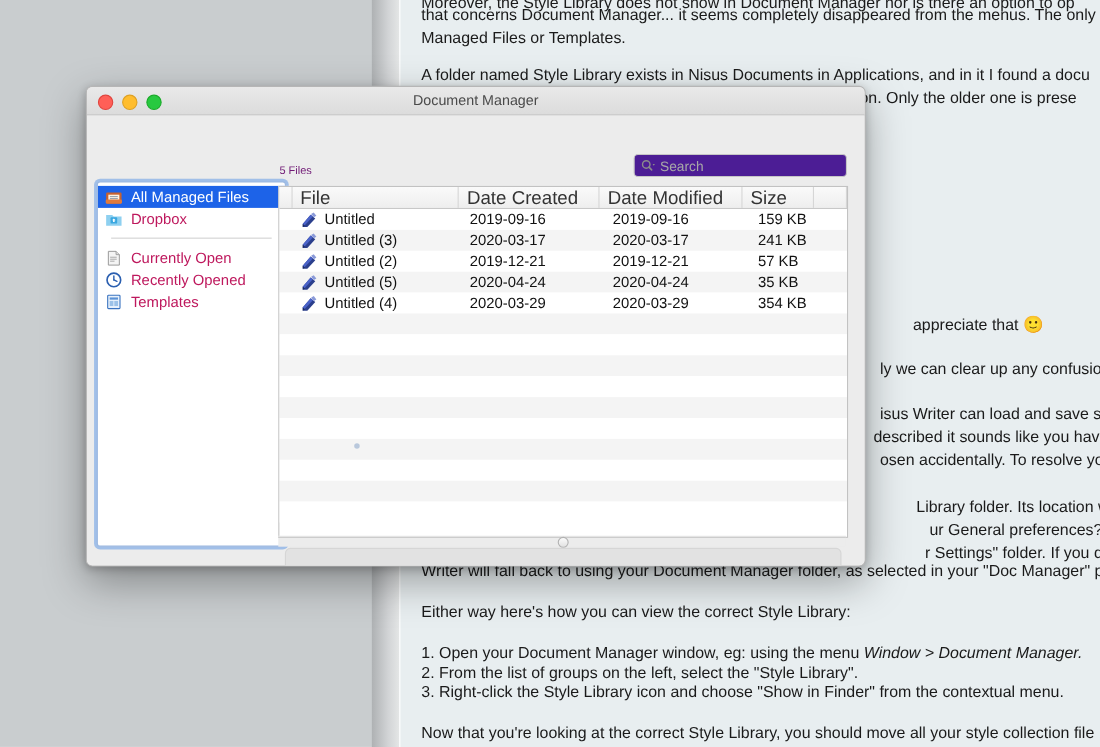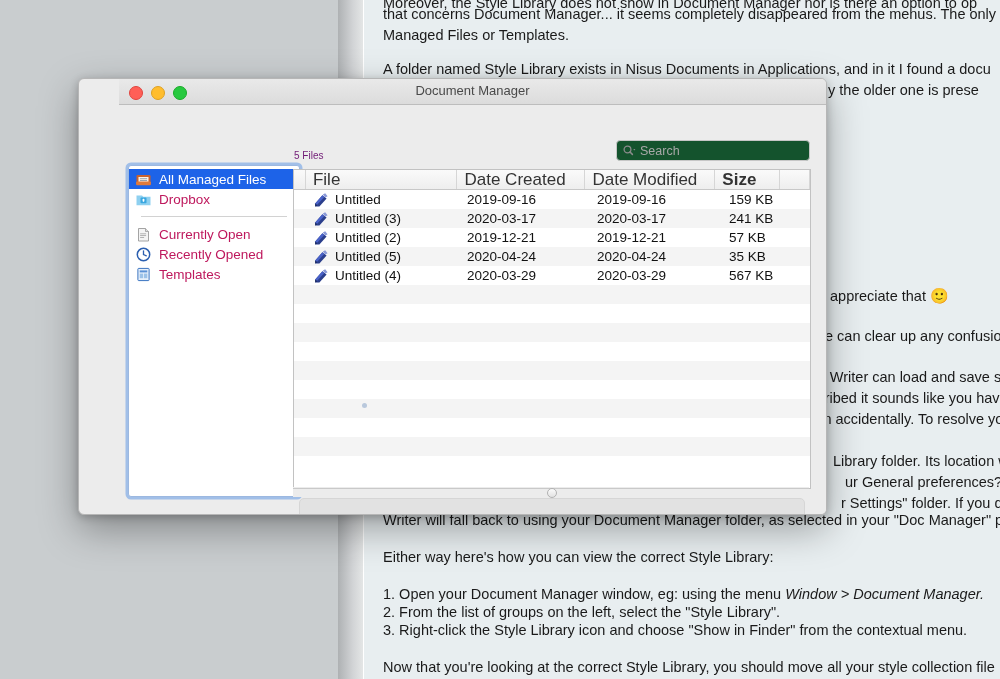--- a/index.html
+++ b/index.html
@@ -49,21 +49,20 @@
   
   #dm-window {
     position: absolute;
     left: 78px; top: 78px;
     width: 707px; height: 435px;
     background: #ececec;
     border-radius: 6px;
     box-shadow: 0 14px 38px rgba(0,0,0,0.34), 0 2px 8px rgba(0,0,0,0.22);
     overflow: hidden;
     border: 1px solid #b6b6b6;
-    padding-left: 40px;
   }
   #dm-titlebar {
     position: relative;
     height: 25px;
     background: linear-gradient(to bottom, #e9e9e9, #dcdcdc);
     border-bottom: 1px solid #bdbdbd;
   }
   #dm-title {
     position: absolute; left: 0; right: 0; top: 4px;
     text-align: center;
@@ -75,21 +74,21 @@
   .light.red { background: #ff5f57; border: 0.5px solid #e0443e; }
   .light.yellow { background: #ffbd2e; border: 0.5px solid #dea123; }
   .light.green { background: #28c940; border: 0.5px solid #1aab29; }
 
   #dm-body { position: relative; height: 409px; background: #ececec; }
 
   
   #search-field {
     position: absolute; left: 497px; top: 35px;
     width: 194px; height: 21px;
-    background: #14532d;
+    background: #4c1d95;
     border: 1px solid #c6c6c6;
     border-radius: 4px;
     display: flex; align-items: center;
     padding: 0 6px;
     box-sizing: border-box;
   }
   #search-icon { margin-right: 4px; display: flex; align-items: center; }
   #search-placeholder { font-size: 12.5px; color: #a8a8a8; }
 
   
@@ -140,21 +139,21 @@
     display: flex; align-items: center;
     padding-left: 7px;
     box-sizing: border-box;
     border-right: 1px solid #d6d6d6;
     height: 100%;
   }
   .th.c0 { width: 12px; padding-left: 0; border-right: none; }
   .th.c1 { width: 154px; }
   .th.c2 { width: 130px; }
   .th.c3 { width: 132px; }
-  .th.c4 { width: 66px; font-weight: bold; }
+  .th.c4 { width: 66px; }
   .th.c5 { width: 30px; border-right: none; }
 
   .trow { display: flex; height: 19px; align-items: center; font-size: 13.5px; color: #111; }
   .trow.odd { background: #f4f4f4; }
   .trow.even { background: #ffffff; }
   .cell { box-sizing: border-box; padding-left: 7px; overflow: hidden; white-space: nowrap; }
   .cell.c0 { width: 12px; padding-left: 0; }
   .cell.c1 { width: 154px; display: flex; align-items: center; padding-left: 0; }
   .cell.c2 { width: 130px; }
   .cell.c3 { width: 132px; }
@@ -379,21 +378,21 @@
                 <span class="file-icon"><svg viewBox="0 0 16 16" width="16" height="16">
                     <path d="M2.2 11.6 L9.4 3.2 L13.6 6.6 L6.4 14.4 L2.2 14.4 Z" fill="#2b3f8c"></path>
                     <path d="M2.2 11.6 L9.4 3.2 L11.4 4.9 L3.9 13 Z" fill="#4a62c8"></path>
                     <path d="M9.8 2.6 L12.2 1.2 L14.6 4.2 L12.4 5.6 Z" fill="#8a9ad8"></path>
                     <path d="M2.2 14.4 L2.2 11.6 L4.2 13.2 Z" fill="#1b2a5e"></path>
                   </svg></span>
                 <span>Untitled (4)</span>
               </div>
               <div class="cell c2">2020-03-29</div>
               <div class="cell c3">2020-03-29</div>
-              <div class="cell c4">567 KB</div>
+              <div class="cell c4">354 KB</div>
             </div>
             <div class="trow odd">
               <div class="cell c0"></div>
               <div class="cell c1"></div>
               <div class="cell c2"></div>
               <div class="cell c3"></div>
               <div class="cell c4"></div>
             </div>
             <div class="trow even">
               <div class="cell c0"></div>

